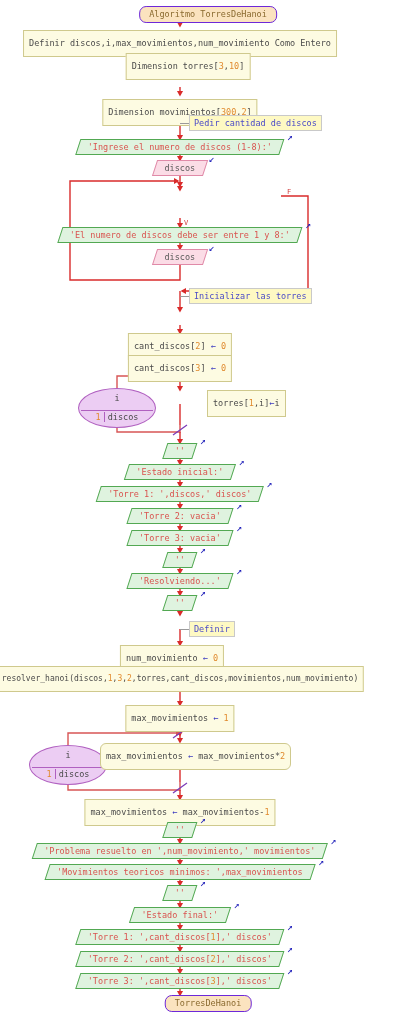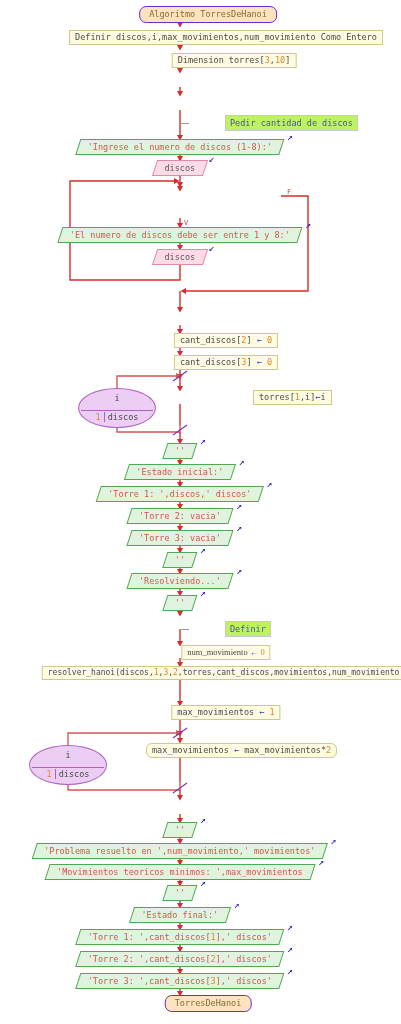--- a/index.html
+++ b/index.html
@@ -17,28 +17,27 @@
         line-height:1;}
 
   
   .term{
     background:#fbe3bf;border:1px solid #6d28d9;border-radius:7px;
     color:#8a6a2f;font-size:8.5px;padding:3px 9px;margin-left:28px;
   }
   
   .stmt{
     background:#fdfbe2;border:1px solid #cfc98d;
-    color:#4a4a4a;font-size:8.5px;padding:2px 5px;margin-left:46px;
+    color:#4a4a4a;font-size:8.5px;padding:8px 5px;
   }
   
   .cmt{
-    background:#bef264;border:1px solid #c9c9c9;
+    background:#fef9c3;border:1px solid #c9c9c9;
     color:#4a4ac8;font-size:8.5px;padding:2px 4px;
     transform:none;
-    margin-left:36px;
   }
   .cmt-wrap{position:absolute;display:flex;align-items:center;}
   .cmt-dash{width:9px;height:1px;background:#9a9a9a;}
   
   .outp{
     position:relative;
     background:#dff3df;border:1px solid #52a852;
     color:#d9534f;font-size:8.5px;padding:2.5px 9px;
     transform:skewX(-18deg);
   }
@@ -170,20 +169,21 @@
     </g>
   </svg>
 
   <div class="node term" style="left:180px;top:6px;">Algoritmo TorresDeHanoi</div>
 
   <div class="node stmt" style="left:180px;top:30px;">Definir discos,i,max_movimientos,num_movimiento Como Entero</div>
 
   <div class="node stmt" style="left:188px;top:53px;">Dimension torres[<span style="color:#e08a2e">3</span>,<span style="color:#e08a2e">10</span>]</div>
 
 
+  <div class="node stmt" style="left:180px;top:99px;">Dimension movimientos[<span style="color:#e08a2e">300</span>,<span style="color:#e08a2e">2</span>]</div>
 
   <div class="cmt-wrap" style="left:180px;top:115px;">
     <span class="cmt-dash"></span>
     <span class="cmt">Pedir cantidad de discos</span>
   </div>
 
   <div class="node" style="left:180px;top:139px;">
     <div class="outp">
       <span>'Ingrese el numero de discos (1-8):'</span>
       <span class="io-arrow" style="right:-9px;top:-8px;">↗</span>
@@ -207,20 +207,24 @@
     </div>
   </div>
 
   <div class="node" style="left:180px;top:249px;">
     <div class="inp">
       <span>discos</span>
       <span class="io-arrow" style="right:-7px;top:-7px;">↙</span>
     </div>
   </div>
 
+  <div class="cmt-wrap" style="left:180px;top:288px;">
+    <span class="cmt-dash"></span>
+    <span class="cmt">Inicializar las torres</span>
+  </div>
 
   <div class="node stmt" style="left:180px;top:333px;">cant_discos[<span style="color:#e08a2e">2</span>] <span style="color:#3a3ac0">←</span> <span style="color:#e08a2e">0</span></div>
   <div class="node stmt" style="left:180px;top:355px;">cant_discos[<span style="color:#e08a2e">3</span>] <span style="color:#3a3ac0">←</span> <span style="color:#e08a2e">0</span></div>
 
   <div class="loop" style="left:117px;top:388px;width:76px;height:38px;">
     <span class="lvar">i</span>
     <span class="lrange">
       <span class="lfrom">1</span>
       <span class="lto">discos</span>
     </span>
@@ -281,36 +285,37 @@
       <span>''</span>
       <span class="io-arrow" style="right:-9px;top:-8px;">↗</span>
     </div>
   </div>
 
   <div class="cmt-wrap" style="left:180px;top:621px;">
     <span class="cmt-dash"></span>
     <span class="cmt">Definir</span>
   </div>
 
-  <div class="node stmt" style="left:180px;top:645px;font-family:Liberation Serif, serif;">num_movimiento <span style="color:#3a3ac0">←</span> <span style="color:#e08a2e">0</span></div>
+  <div class="node stmt" style="left:172px;top:645px;">num_movimiento <span style="color:#3a3ac0">←</span> <span style="color:#e08a2e">0</span></div>
 
   <div class="node stmt" style="left:180px;top:666px;font-size:8px;">resolver_hanoi(discos,<span style="color:#e08a2e">1</span>,<span style="color:#e08a2e">3</span>,<span style="color:#e08a2e">2</span>,torres,cant_discos,movimientos,num_movimiento)</div>
 
 
   <div class="node stmt" style="left:180px;top:705px;">max_movimientos <span style="color:#3a3ac0">←</span> <span style="color:#e08a2e">1</span></div>
 
   <div class="loop" style="left:68px;top:745px;width:76px;height:38px;">
     <span class="lvar">i</span>
     <span class="lrange">
       <span class="lfrom">1</span>
       <span class="lto">discos</span>
     </span>
   </div>
   <div class="node stmt" style="left:100px;top:743px;transform:none;border-radius:6px;">max_movimientos <span style="color:#3a3ac0">←</span> max_movimientos*<span style="color:#e08a2e">2</span></div>
 
+  <div class="node stmt" style="left:180px;top:799px;">max_movimientos <span style="color:#3a3ac0">←</span> max_movimientos-<span style="color:#e08a2e">1</span></div>
 
   <div class="node" style="left:180px;top:822px;">
     <div class="outp">
       <span>''</span>
       <span class="io-arrow" style="right:-9px;top:-8px;">↗</span>
     </div>
   </div>
 
   <div class="node" style="left:180px;top:843px;">
     <div class="outp">

